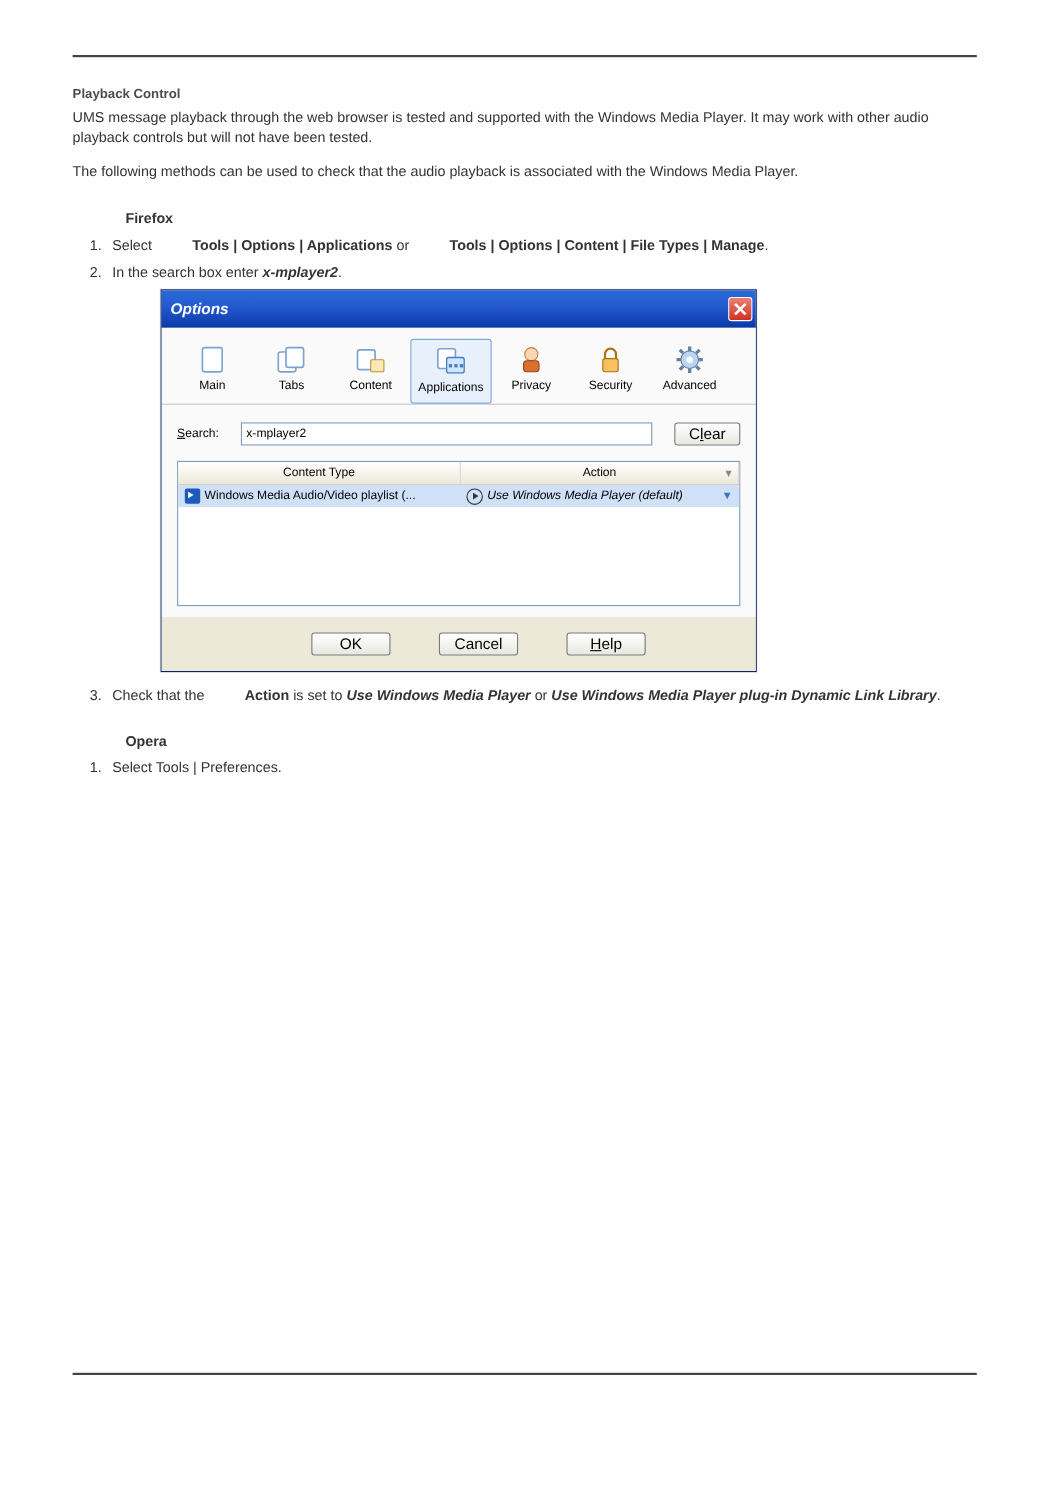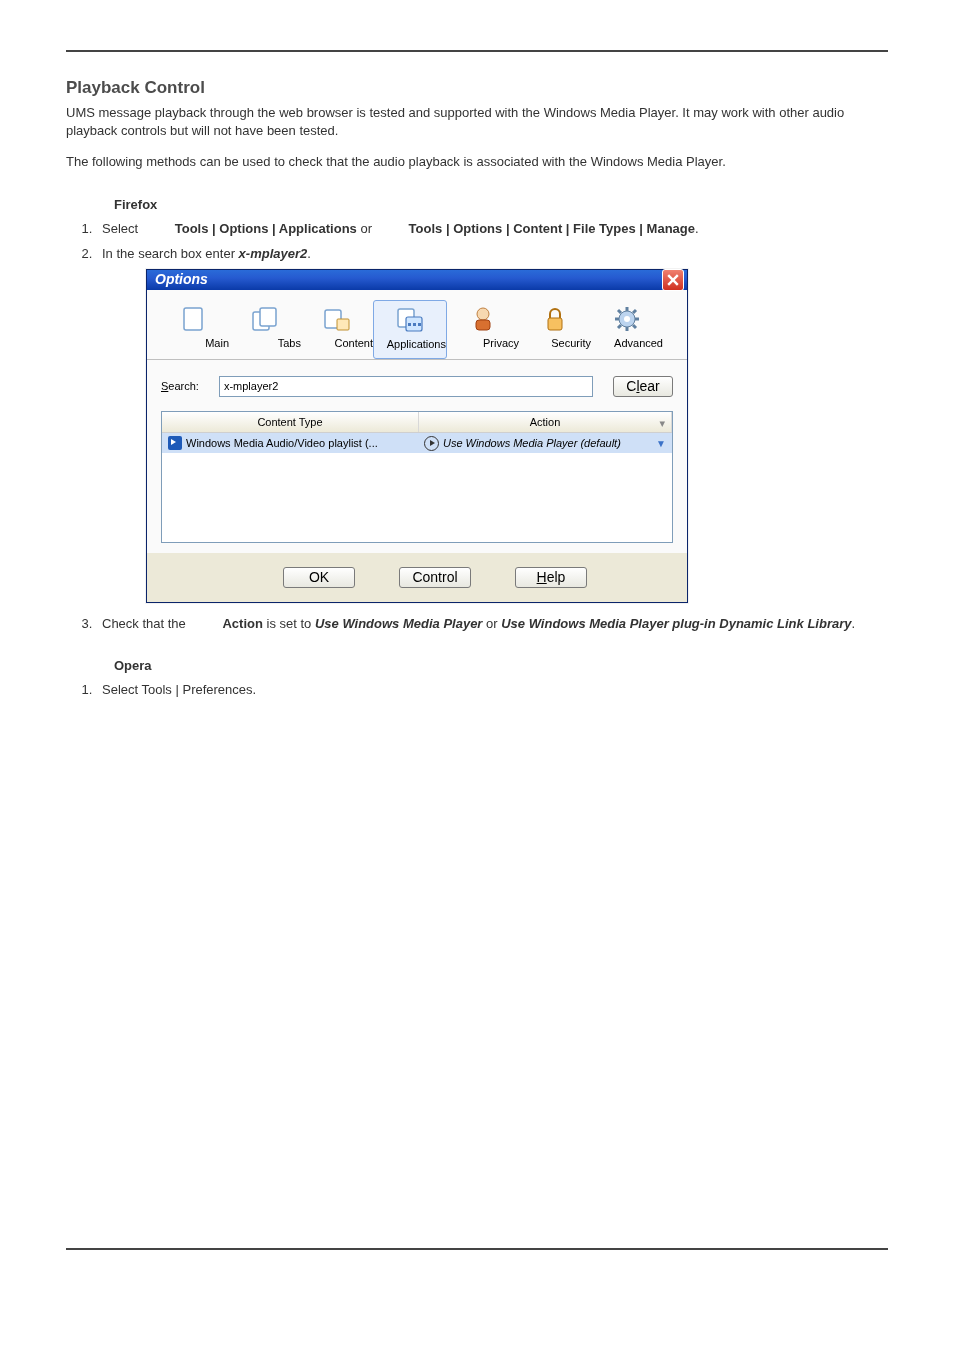--- a/index.html
+++ b/index.html
@@ -23,21 +23,21 @@
   }
   .hr-bottom {
     border: none;
     border-top: 2px solid #444;
     position: absolute;
     left: 66px;
     right: 66px;
     bottom: 95px;
   }
   h2.title {
-    font-size: 17px;
+    font-size: 12px;
     color: #4c4c4c;
     margin: 0 0 6px 0;
     font-weight: bold;
   }
   p.body {
     margin: 0 0 14px 0;
     line-height: 1.35;
   }
   .section-label {
     font-weight: bold;
@@ -61,21 +61,21 @@
     width: 540px;
     margin: 6px 0 12px 44px;
     border: 1px solid #0a246a;
     background: #ece9d8;
     font-family: Tahoma, sans-serif;
     font-size: 11px;
     color: #000;
     box-shadow: 0 0 0 1px rgba(0,0,0,0.05);
   }
   .titlebar {
-    height: 20px;
+    height: 34px;
     background: linear-gradient(to bottom,#2a6bd8 0%,#265ad0 40%,#0a3aa8 100%);
     display: flex;
     align-items: center;
     padding: 0 3px 0 8px;
     color: #fff;
     font-weight: bold;
     font-size: 14px;
     font-style: italic;
   }
   .titlebar .sp { flex: 1; }
@@ -90,21 +90,21 @@
   .closebtn svg { width:12px; height:12px; }
   .toolbar {
     display: flex;
     gap: 0;
     padding: 10px 10px 0 10px;
     border-bottom: 1px solid #bfbfbf;
     background:#fafafa;
   }
   .toolbtn {
     width: 72px;
-    text-align: right;
+    text-align: center;
     padding: 4px 0 6px 0;
     cursor: pointer;
     border-bottom: 2px solid transparent;
   }
   .toolbtn.active {
     background:#e8f0fc;
     border: 1px solid #7fa9e5;
     border-radius:3px;
   }
   .toolbtn .icon-slot {
@@ -306,21 +306,21 @@
                 <span class="play-icon"></span>
                 <span>Use Windows Media Player (default)</span>
                 <span class="drop-arrow">▼</span>
               </div>
             </div>
           </div>
         </div>
 
         <div class="dlg-buttons">
           <button class="btn">OK</button>
-          <button class="btn">Control</button>
+          <button class="btn">Cancel</button>
           <button class="btn"><span class="ul">H</span><span>elp</span></button>
         </div>
       </div>
     </li>
     <li>
       <span>Check that the </span><span class="strong">Action</span><span> is set to </span><span class="ital">Use Windows Media Player</span><span> or </span><span class="ital">Use Windows Media Player plug-in Dynamic Link Library</span><span>.</span>
     </li>
   </ol>
 
   <div class="section-label">Opera</div>

